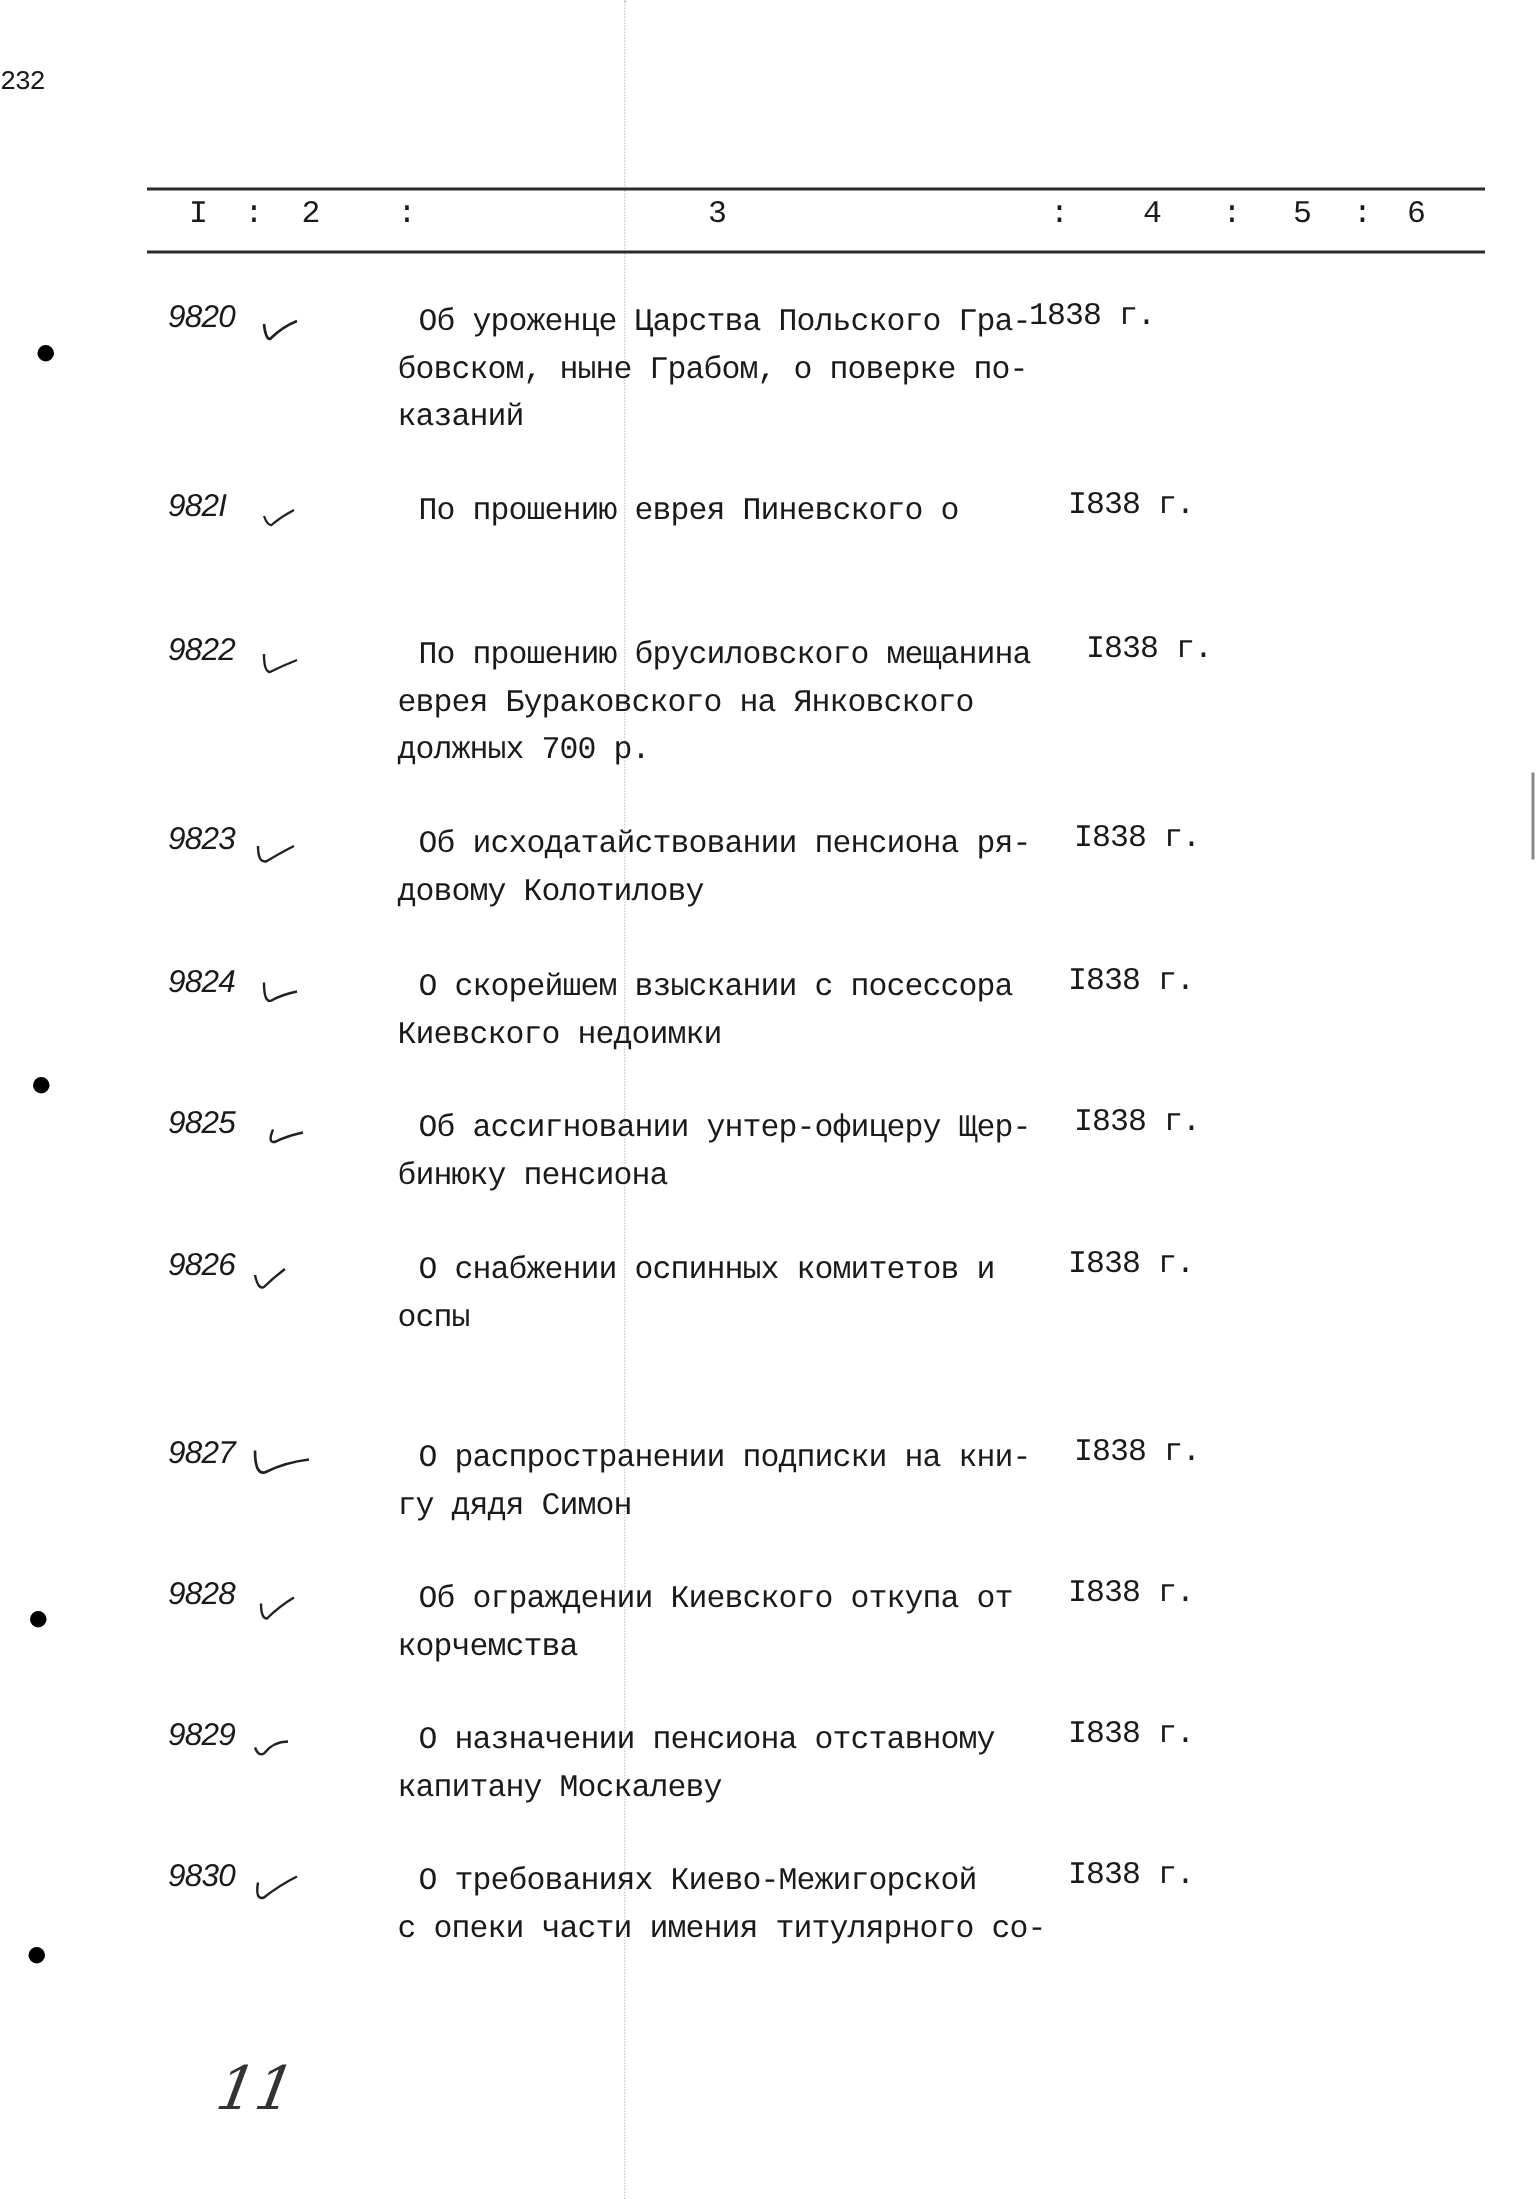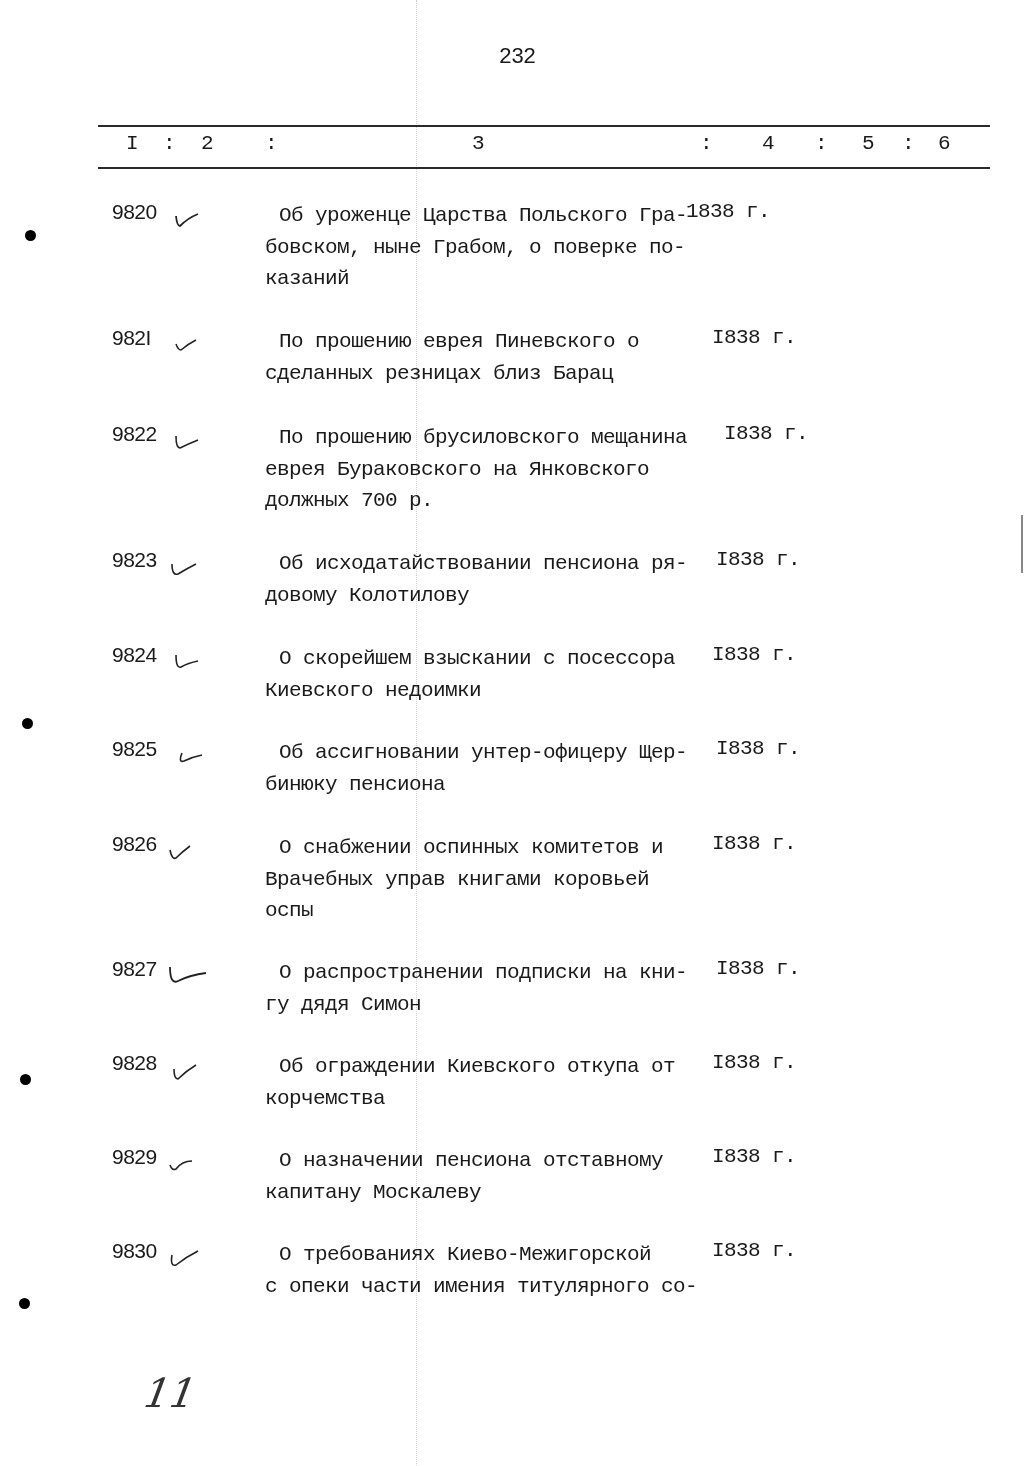--- a/index.html
+++ b/index.html
@@ -6,35 +6,35 @@
   body {
     width: 1024px; height: 1466px;
     background: #ffffff;
     position: relative;
     overflow: hidden;
     font-family: "Liberation Mono", "DejaVu Sans Mono", monospace;
     color: #1a1a1a;
   }
   .page-number {
     position: absolute; top: 45px; left: 0; width: 1010px;
-    text-align: center; font-size: 22px; letter-spacing: -1px; padding-left: 12px;
+    text-align: left; font-size: 18px; letter-spacing: -1px;
   }
   .rule {
     position: absolute; left: 98px; width: 892px; height: 0;
     border-top: 2px solid #2a2a2a;
   }
   .rule.top { top: 125px; }
   .rule.bottom { top: 167px; }
   .header-cell {
     position: absolute; top: 132px; font-size: 21px;
   }
   .entry { position: absolute; left: 0; width: 1024px; }
   .entry-num {
     position: absolute; left: 112px; top: 0; font-size: 21px;
-    font-family: "Liberation Sans", sans-serif; letter-spacing: -0.5px;
+    font-family: "Liberation Sans", sans-serif; letter-spacing: -0.5px; font-style: italic;
   }
   .entry-check {
     position: absolute; left: 168px; top: 6px; width: 40px; height: 24px;
   }
   .entry-text {
     position: absolute; left: 265px; top: 0; width: 460px;
     font-size: 21px; line-height: 31.5px; letter-spacing: -0.6px;
     white-space: pre;
   }
   .entry-year {
@@ -96,21 +96,21 @@
     </svg>
   <div class="entry-text"><div style="padding-left:14px">Об уроженце Царства Польского Гра-</div><div>бовском, ныне Грабом, о поверке по-</div><div>казаний</div></div>
   <span class="entry-year" style="left:686px">1838 г.</span>
 </div>
 
 <div class="entry" style="top:326px">
   <span class="entry-num">982I</span>
   <svg class="entry-check" viewBox="0 0 40 24">
       <path d="M8 12 Q10 18 13 18 Q20 12 28 8" stroke="#222" stroke-width="1.5" fill="none"></path>
     </svg>
-  <div class="entry-text"><div style="padding-left:14px">По прошению еврея Пиневского о</div><div>сделанных резницах близ Барац</div></div>
+  <div class="entry-text"><div style="padding-left:14px">По прошению еврея Пиневского о</div></div>
   <span class="entry-year">I838 г.</span>
 </div>
 
 <div class="entry" style="top:422px">
   <span class="entry-num">9822</span>
   <svg class="entry-check" viewBox="0 0 40 24">
       <path d="M8 8 Q8 20 12 20 Q20 16 30 12" stroke="#222" stroke-width="1.6" fill="none"></path>
     </svg>
   <div class="entry-text"><div style="padding-left:14px">По прошению брусиловского мещанина</div><div>еврея Бураковского на Янковского</div><div>должных 700 р.</div></div>
   <span class="entry-year" style="left:724px">I838 г.</span>
@@ -141,21 +141,21 @@
     </svg>
   <div class="entry-text"><div style="padding-left:14px">Об ассигновании унтер-офицеру Щер-</div><div>бинюку пенсиона</div></div>
   <span class="entry-year" style="left:716px">I838 г.</span>
 </div>
 
 <div class="entry" style="top:832px">
   <span class="entry-num">9826</span>
   <svg class="entry-check" viewBox="0 0 40 24">
       <path d="M2 12 Q4 22 8 20 Q14 14 22 8" stroke="#222" stroke-width="1.6" fill="none"></path>
     </svg>
-  <div class="entry-text"><div style="padding-left:14px">О снабжении оспинных комитетов и</div><div>Врачебных управ книгами коровьей</div><div>оспы</div></div>
+  <div class="entry-text"><div style="padding-left:14px">О снабжении оспинных комитетов и</div><div>оспы</div></div>
   <span class="entry-year">I838 г.</span>
 </div>
 
 <div class="entry" style="top:957px">
   <span class="entry-num">9827</span>
   <svg class="entry-check" viewBox="0 0 40 24">
       <path d="M2 4 Q2 22 10 18 Q22 12 38 10" stroke="#222" stroke-width="1.8" fill="none"></path>
     </svg>
   <div class="entry-text"><div style="padding-left:14px">О распространении подписки на кни-</div><div>гу дядя Симон</div></div>
   <span class="entry-year" style="left:716px">I838 г.</span>

